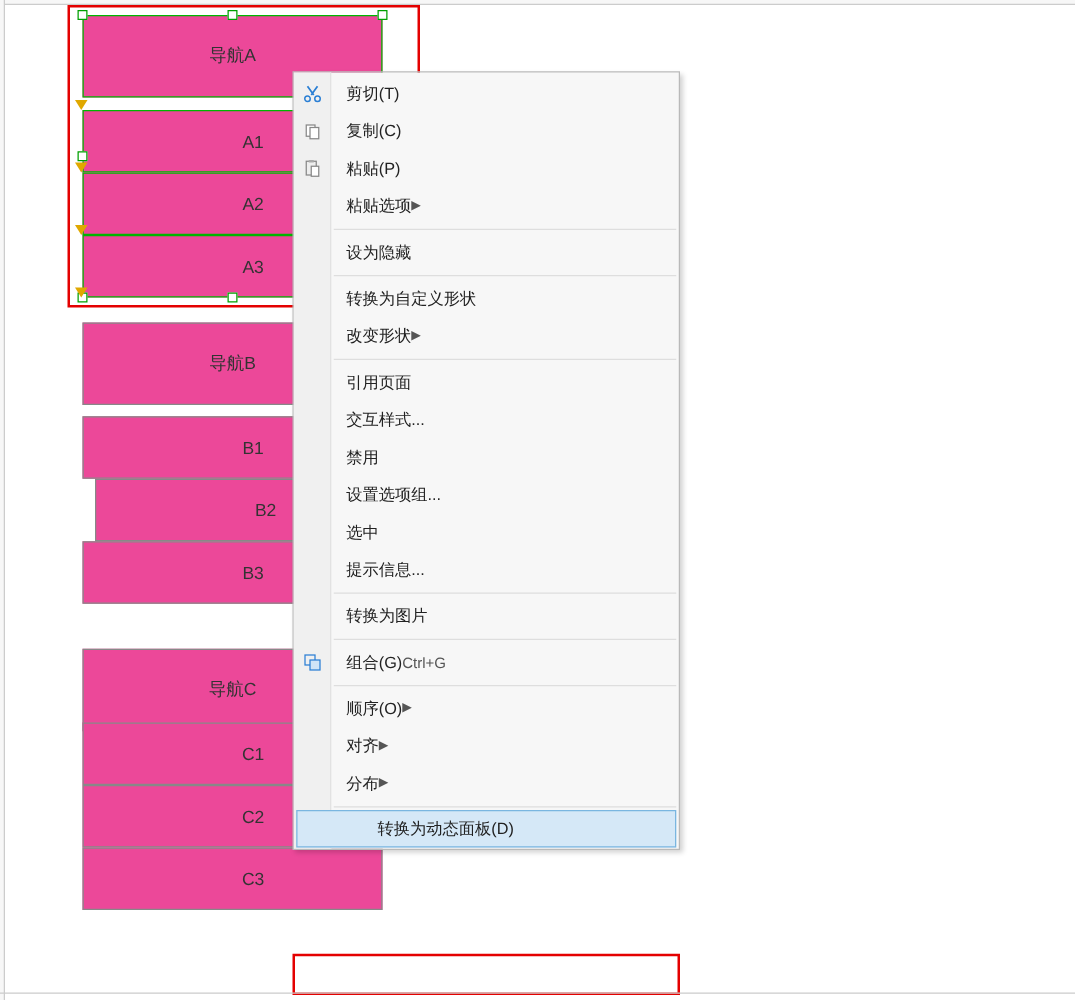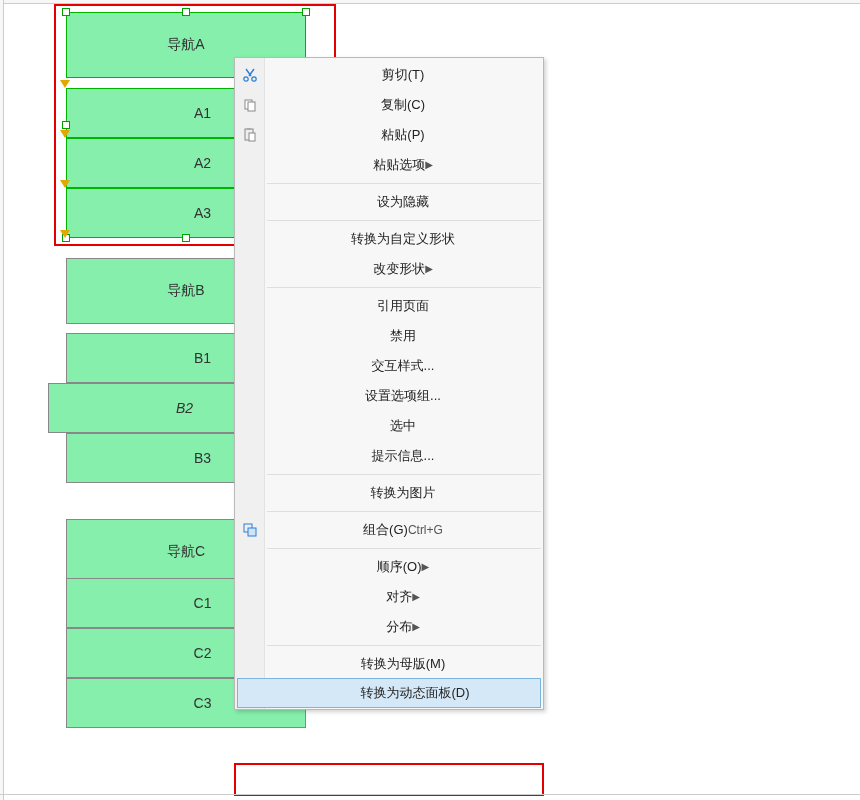--- a/index.html
+++ b/index.html
@@ -10,21 +10,21 @@
     width: 860px;
     height: 800px;
     position: relative;
     overflow: hidden;
   }
 
   
   .cell {
     position: absolute;
     border: 1px solid #888;
-    background: #86efac;
+    background: #ec4899;
     display: flex;
     align-items: center;
     justify-content: center;
     font-size: 14px;
     color: #333;
   }
   .cell.sel { border: 1.5px solid #00b500; }
   .cell.hdr { height: 66px; }
   .cell.sub { height: 50px; padding-left: 33px; }
 
@@ -68,21 +68,21 @@
     background: #f0f0f0;
     border-right: 1px solid #e2e2e2;
   }
   .ctx .item {
     position: relative;
     height: 30px;
     line-height: 30px;
     padding-left: 42px;
     padding-right: 14px;
     display: flex;
-    justify-content: center;
+    justify-content: flex-start;
     align-items: center;
     color: #222;
     cursor: default;
   }
   .ctx .item.highlight {
     background: #d5e8f7;
     border: 1px solid #7ab6e0;
     margin: -1px 2px;
     padding-left: 64px;
     padding-right: 12px;
@@ -158,21 +158,21 @@
 <div class="anchor" style="left:60px; top:230px;"></div>
 <div class="anchor" style="left:300px; top:80px;"></div>
 <div class="anchor" style="left:300px; top:130px;"></div>
 
 <div class="cell hdr" style="left:66px; top:258px; width:240px;">
     <span>导航B</span>
   </div>
 <div class="cell sub" style="left:66px; top:333px; width:240px;">
     <span>B1</span>
   </div>
-<div class="cell sub" style="left:48px; top:383px; width:240px;font-style:italic;">
+<div class="cell sub" style="left:76px; top:383px; width:240px;">
     <span>B2</span>
   </div>
 <div class="cell sub" style="left:66px; top:433px; width:240px;">
     <span>B3</span>
   </div>
 
 <div class="cell hdr" style="left:66px; top:519px; width:240px;justify-content:center;">
     <span>导航C</span>
   </div>
 <div class="cell sub" style="left:66px; top:578px; width:240px;">
@@ -246,25 +246,25 @@
     <span class="arrow">▶</span>
   </div>
 
   <div class="sep"></div>
 
   <div class="item">
       <span>引用页面</span>
       <span></span>
     </div>
   <div class="item">
+      <span>交互样式...</span>
+      <span></span>
+    </div>
+  <div class="item">
       <span>禁用</span>
-      <span></span>
-    </div>
-  <div class="item">
-      <span>交互样式...</span>
       <span></span>
     </div>
   <div class="item">
       <span>设置选项组...</span>
       <span></span>
     </div>
   <div class="item">
       <span>选中</span>
       <span></span>
     </div>
@@ -303,23 +303,19 @@
     <span>对齐</span>
     <span class="arrow">▶</span>
   </div>
   <div class="item">
     <span>分布</span>
     <span class="arrow">▶</span>
   </div>
 
   <div class="sep"></div>
 
-  <div class="item">
-      <span>转换为母版(M)</span>
-      <span></span>
-    </div>
   <div class="item highlight">
       <span>转换为动态面板(D)</span>
       <span></span>
     </div>
 </div>
 
 <div class="bottom-line"></div>
 
 </body></html>

